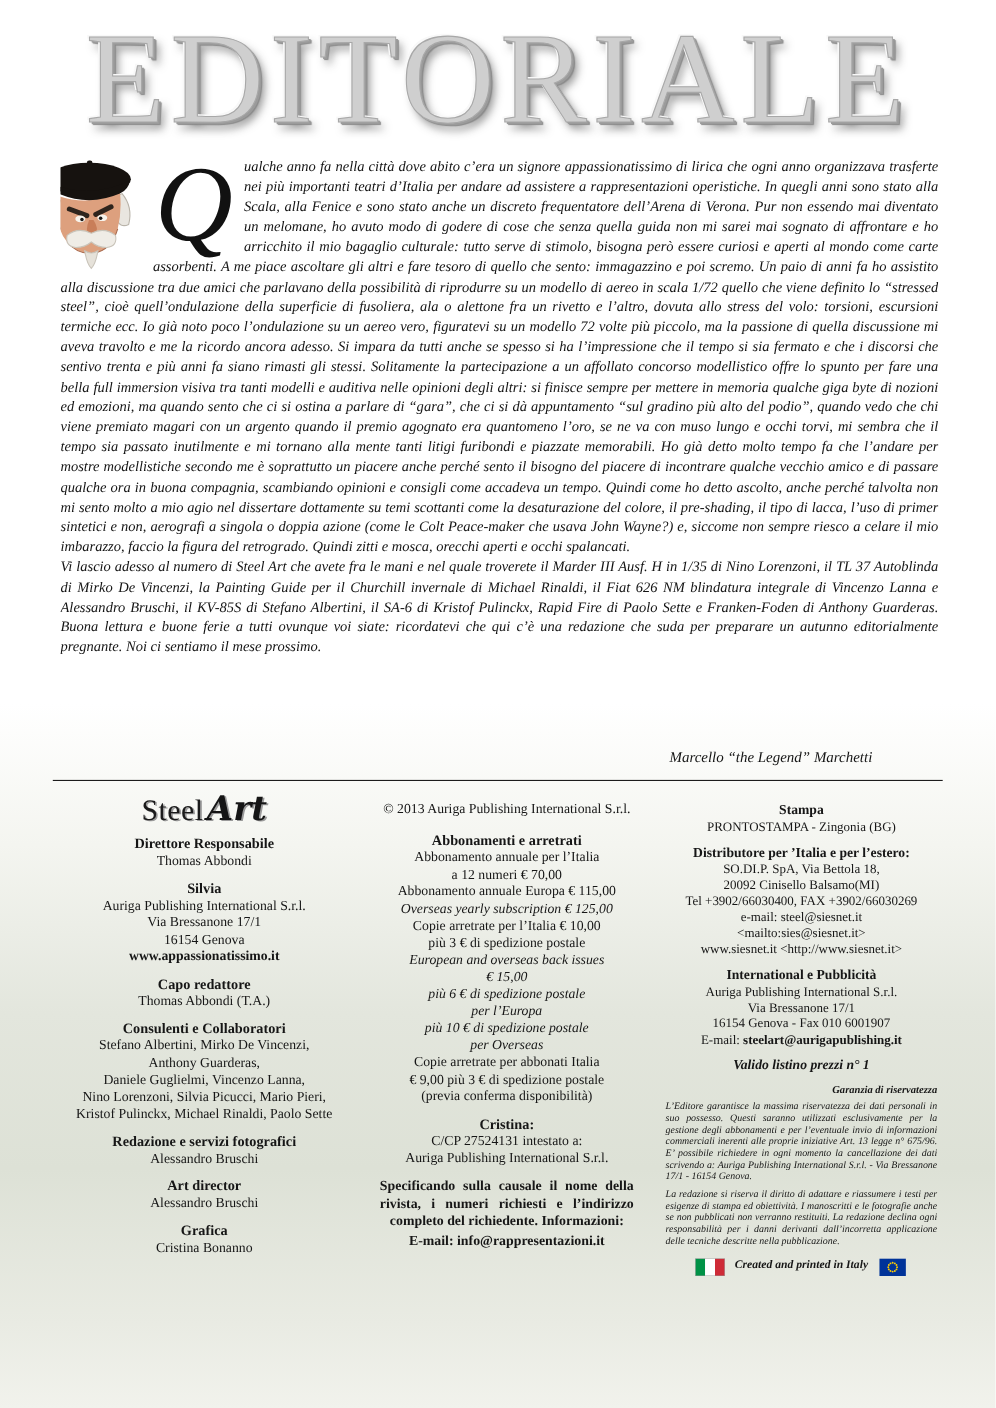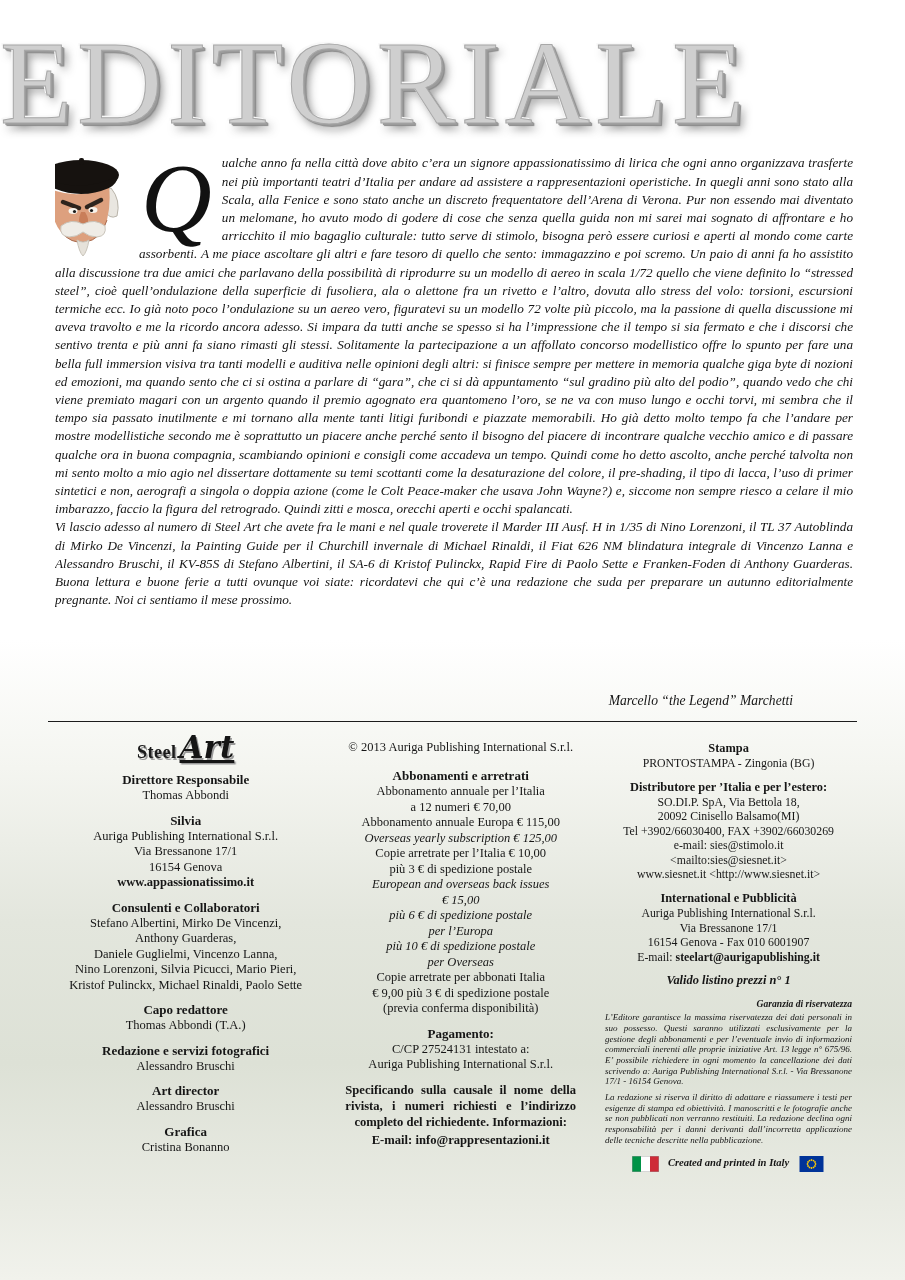--- a/index.html
+++ b/index.html
@@ -4,21 +4,21 @@
 <style>
   * { margin:0; padding:0; box-sizing:border-box; }
   html,body { width:905px; }
   body { font-family:"Liberation Serif","DejaVu Serif",serif; color:#161616; background:#fff; }
   .page {
     width:905px; height:1280px; overflow:hidden; position:relative;
     background:linear-gradient(180deg,#ffffff 0%,#ffffff 50%,#f4f5f0 60%,#e3e6dd 72%,#dde1d6 83%,#e9ebe3 94%,#f1f2ec 100%);
   }
   
   .masthead-title {
-    margin-top:24px; font-weight:400;
+    margin-top:12px; text-align:center; font-weight:400;
     font-size:118px; line-height:1.02; letter-spacing:5px; white-space:nowrap;
     color:#cfcfcf; -webkit-text-stroke:1px #a8a8a8;
     text-shadow:-2px -2px 0 #f8f8f8, 2px 2px 0 #9b9b9b, 3px 3px 1px #8a8a8a, 5px 6px 8px rgba(50,50,50,.5);
   }
   
   .editorial { margin:10px 52px 0 55px; font-style:italic; font-size:13.2px; line-height:18.2px; color:#141414; }
   .editorial-text { height:532px; overflow:hidden; text-align:justify; }
   .mascot { float:left; width:92px; height:102px; margin:2px 10px 2px -18px; }
   .mascot svg { width:100%; height:100%; display:block; }
   .dropcap { float:left; font-style:italic; font-size:98px; line-height:80px; padding:4px 10px 0 2px; color:#111; }
@@ -31,22 +31,22 @@
   .col { text-align:center; }
   .col-left  { width:278px; font-size:12.5px; line-height:15.5px; }
   .col-mid   { width:240px; font-size:12.5px; line-height:15.5px; }
   .col-right { width:263px; font-size:11.8px; line-height:14.4px; }
   .sec { margin-bottom:9px; }
   .head { font-weight:700; font-size:13px; line-height:16px; }
   .col-right .head { font-size:12.4px; }
   .ln.b { font-weight:700; }
   .ln.it { font-style:italic; }
   .logo { margin-bottom:10px; }
-  .logo .steel { font-size:18px; font-weight:700; letter-spacing:.5px; color:#1b1b1b; text-shadow:1.5px 1.5px 0 #9a9a9a; }
-  .logo .art { font-size:31px; font-weight:700; font-style:italic; font-family:"DejaVu Serif",serif; margin-left:3px; color:#151515; text-shadow:1.5px 1.5px 0 #9a9a9a;text-decoration:underline; }
+  .logo .steel { font-size:27px; font-weight:400; letter-spacing:.5px; color:#1b1b1b; text-shadow:1.5px 1.5px 0 #9a9a9a; }
+  .logo .art { font-size:31px; font-weight:700; font-style:italic; font-family:"DejaVu Serif",serif; margin-left:3px; color:#151515; text-shadow:1.5px 1.5px 0 #9a9a9a; }
   .foot-notice { margin-top:14px; font-size:10.8px; line-height:13.2px; }
   .mid-notice { font-size:11px; line-height:13.5px; margin-bottom:12px; }
   .copyright { font-size:12.5px; margin-bottom:13px; }
   .mid-note { font-weight:700; font-size:12.6px; line-height:16px; margin-top:4px; }
   .note-body { text-align:justify; text-align-last:center; }
   .note-email { margin-top:2px; }
   .valido { font-weight:700; font-style:italic; font-size:12.4px; margin:8px 0 12px; }
   .privacy { font-size:9px; line-height:10.7px; font-style:italic; text-align:justify; padding:0 3px; }
   .privacy .phead { text-align:right; font-weight:700; font-size:9.6px; margin-bottom:2px; }
   .privacy p { margin:0 0 5px; }
@@ -107,31 +107,31 @@
 
       <div class="sec">
         <div class="head">Silvia</div>
         <div class="ln">Auriga Publishing International S.r.l.</div>
         <div class="ln">Via Bressanone 17/1</div>
         <div class="ln">16154 Genova</div>
         <div class="ln b">www.appassionatissimo.it</div>
       </div>
 
       <div class="sec">
+        <div class="head">Capo redattore</div>
+        <div class="ln">Thomas Abbondi (T.A.)</div>
+      </div>
+
+      <div class="sec">
         <div class="head">Consulenti e Collaboratori</div>
         <div class="ln">Stefano Albertini, Mirko De Vincenzi,</div>
         <div class="ln">Anthony Guarderas,</div>
         <div class="ln">Daniele Guglielmi, Vincenzo Lanna,</div>
         <div class="ln">Nino Lorenzoni, Silvia Picucci, Mario Pieri,</div>
         <div class="ln">Kristof Pulinckx, Michael Rinaldi, Paolo Sette</div>
-      </div>
-
-      <div class="sec">
-        <div class="head">Capo redattore</div>
-        <div class="ln">Thomas Abbondi (T.A.)</div>
       </div>
 
       <div class="sec">
         <div class="head">Redazione e servizi fotografici</div>
         <div class="ln">Alessandro Bruschi</div>
       </div>
 
       <div class="sec">
         <div class="head">Art director</div>
         <div class="ln">Alessandro Bruschi</div>
@@ -161,21 +161,21 @@
         <div class="ln it">più 6 € di spedizione postale</div>
         <div class="ln it">per l’Europa</div>
         <div class="ln it">più 10 € di spedizione postale</div>
         <div class="ln it">per Overseas</div>
         <div class="ln">Copie arretrate per abbonati Italia</div>
         <div class="ln">€ 9,00 più 3 € di spedizione postale</div>
         <div class="ln">(previa conferma disponibilità)</div>
       </div>
 
       <div class="sec">
-        <div class="head">Pagamento:</div>
+        <div class="head">Cristina:</div>
         <div class="ln">C/CP 27524131 intestato a:</div>
         <div class="ln">Auriga Publishing International S.r.l.</div>
       </div>
 
       <div class="mid-note">
         <div class="note-body">Specificando sulla causale il nome della rivista, i numeri richiesti e l’indirizzo completo del richiedente. Informazioni:</div>
         <div class="note-email">E-mail: info@rappresentazioni.it</div>
       </div>
     </div>
 
@@ -183,21 +183,21 @@
       <div class="sec">
         <div class="head">Stampa</div>
         <div class="ln">PRONTOSTAMPA - Zingonia (BG)</div>
       </div>
 
       <div class="sec">
         <div class="head">Distributore per ’Italia e per l’estero:</div>
         <div class="ln">SO.DI.P. SpA, Via Bettola 18,</div>
         <div class="ln">20092 Cinisello Balsamo(MI)</div>
         <div class="ln">Tel +3902/66030400, FAX +3902/66030269</div>
-        <div class="ln">e-mail: sies@stimolo.it</div>
+        <div class="ln">e-mail: steel@siesnet.it</div>
         <div class="ln">&lt;mailto:sies@siesnet.it&gt;</div>
         <div class="ln">www.siesnet.it &lt;http://www.siesnet.it&gt;</div>
       </div>
 
       <div class="sec">
         <div class="head">International e Pubblicità</div>
         <div class="ln">Auriga Publishing International S.r.l.</div>
         <div class="ln">Via Bressanone 17/1</div>
         <div class="ln">16154 Genova - Fax 010 6001907</div>
         <div class="ln"><span>E-mail: </span><span class="b" style="font-weight:700">steelart@aurigapublishing.it</span></div>

